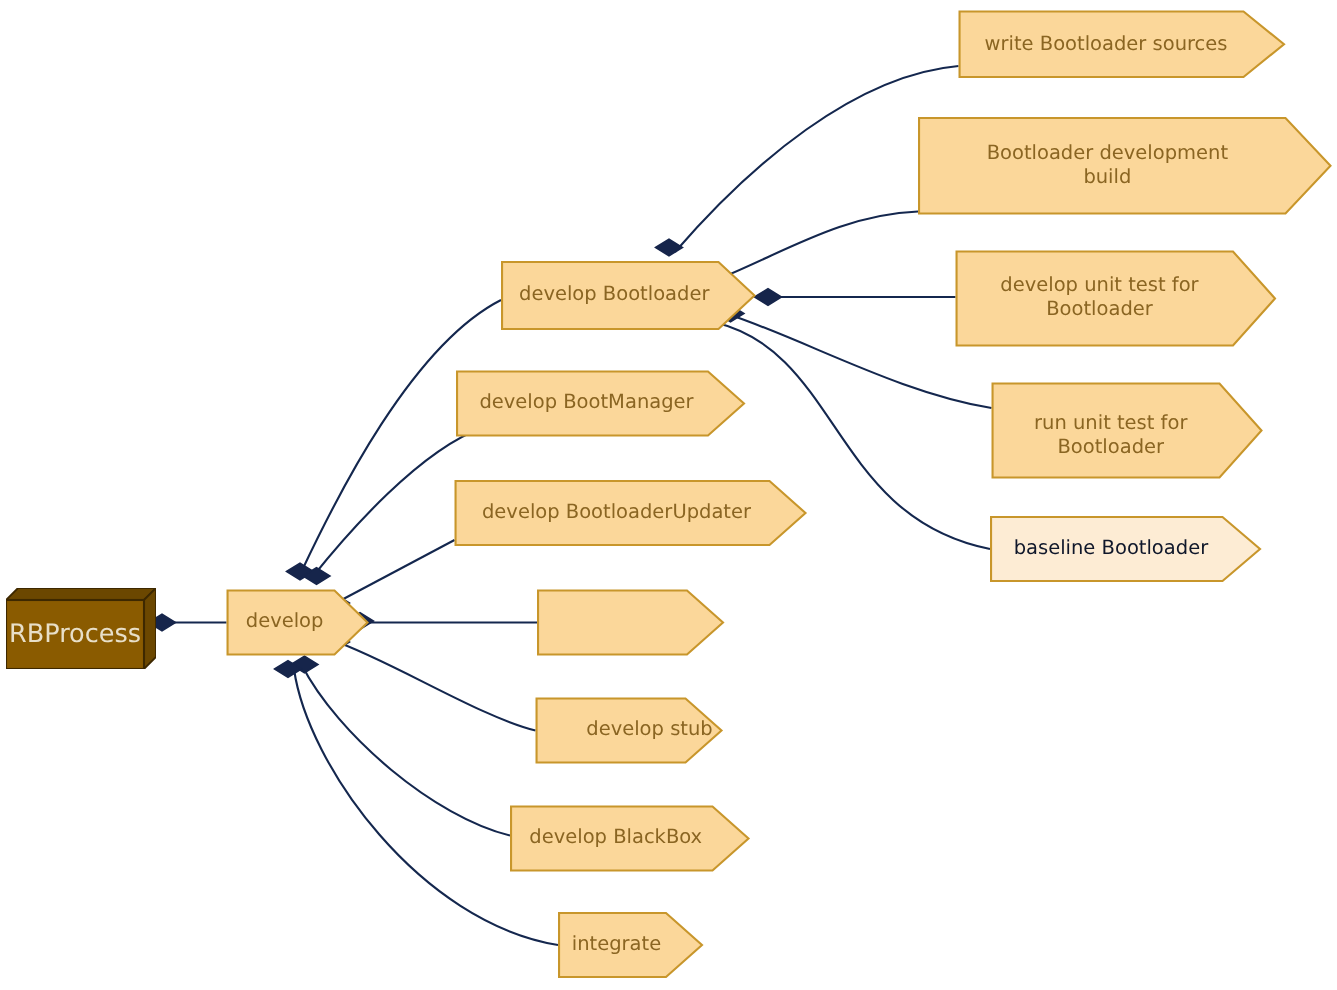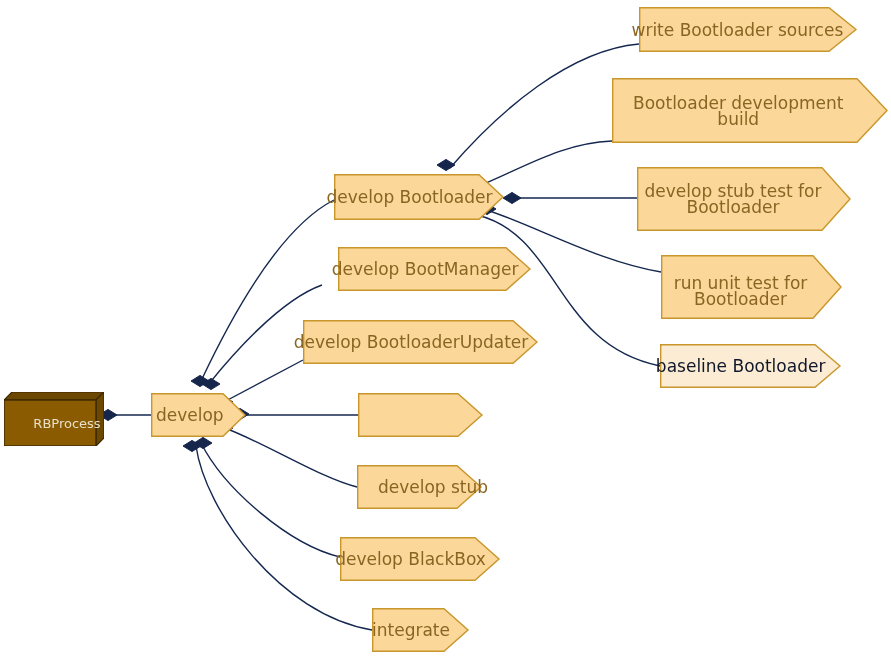--- a/index.html
+++ b/index.html
@@ -33,40 +33,39 @@
     overflow: visible;
   }
   .node-label {
     position: absolute;
     left: 0;
     top: 0;
     display: flex;
     align-items: center;
     justify-content: center;
     text-align: center;
-    font-size: 17px;
+    font-size: 13px;
     color: #8a6522;
     line-height: 16px;
     white-space: pre;
     pointer-events: none;
   }
   .root-node {
     position: absolute;
   }
   .root-label {
     position: absolute;
     display: flex;
     align-items: center;
     justify-content: center;
     text-align: left;
-    font-size: 13px;
+    font-size: 17px;
     color: #e8dfc8;
     white-space: pre;
     pointer-events: none;
-    margin-left: 17px;
   }
 </style>
 </head>
 <body>
 
 <div id="canvas">
 
   <svg id="edges" viewBox="0 0 891 660" width="891" height="660" xmlns="http://www.w3.org/2000/svg">
     <g id="edge-paths">
         <path d="M 100 415 L 151 415" fill="none" stroke="#14274e" stroke-width="1.4"></path>
@@ -116,21 +115,21 @@
           <polygon points="0.7,0.7 72,0.7 94,22 72,43.3 0.7,43.3" fill="#fbd79a" stroke="#c8962b" stroke-width="1.4" stroke-linejoin="miter"></polygon>
         </svg>
         <div class="node-label" style="width: 77.5px; height: 44px; color: rgb(138, 101, 34);">develop</div>
       </div>
       <div class="node" style="left: 334px; top: 174px; width: 169px; height: 46px;">
         <svg class="chev-svg" width="169" height="46">
           <polygon points="0.7,0.7 145,0.7 169,23 145,45.3 0.7,45.3" fill="#fbd79a" stroke="#c8962b" stroke-width="1.4" stroke-linejoin="miter"></polygon>
         </svg>
         <div class="node-label" style="width: 151px; height: 46px; color: rgb(138, 101, 34);">develop Bootloader</div>
       </div>
-      <div class="node" style="left: 338px; top: 247px; width: 192px; height: 44px;">
+      <div class="node" style="left: 304px; top: 247px; width: 192px; height: 44px;">
         <svg class="chev-svg" width="192" height="44">
           <polygon points="0.7,0.7 168,0.7 192,22 168,43.3 0.7,43.3" fill="#fbd79a" stroke="#c8962b" stroke-width="1.4" stroke-linejoin="miter"></polygon>
         </svg>
         <div class="node-label" style="width: 174px; height: 44px; color: rgb(138, 101, 34);">develop BootManager</div>
       </div>
       <div class="node" style="left: 303px; top: 320px; width: 234px; height: 44px;">
         <svg class="chev-svg" width="234" height="44">
           <polygon points="0.7,0.7 210,0.7 234,22 210,43.3 0.7,43.3" fill="#fbd79a" stroke="#c8962b" stroke-width="1.4" stroke-linejoin="miter"></polygon>
         </svg>
         <div class="node-label" style="width: 216px; height: 44px; color: rgb(138, 101, 34);">develop BootloaderUpdater</div>
@@ -168,21 +167,21 @@
         <svg class="chev-svg" width="275" height="65">
           <polygon points="0.7,0.7 245,0.7 275,32.5 245,64.3 0.7,64.3" fill="#fbd79a" stroke="#c8962b" stroke-width="1.4" stroke-linejoin="miter"></polygon>
         </svg>
         <div class="node-label" style="width: 252.5px; height: 65px; color: rgb(138, 101, 34);">Bootloader development
 build</div>
       </div>
       <div class="node" style="left: 637px; top: 167px; width: 213px; height: 64px;">
         <svg class="chev-svg" width="213" height="64">
           <polygon points="0.7,0.7 185,0.7 213,32 185,63.3 0.7,63.3" fill="#fbd79a" stroke="#c8962b" stroke-width="1.4" stroke-linejoin="miter"></polygon>
         </svg>
-        <div class="node-label" style="width: 192px; height: 64px; color: rgb(138, 101, 34);">develop stub test for
+        <div class="node-label" style="width: 192px; height: 64px; color: rgb(138, 101, 34);">develop unit test for
 Bootloader</div>
       </div>
       <div class="node" style="left: 661px; top: 255px; width: 180px; height: 64px;">
         <svg class="chev-svg" width="180" height="64">
           <polygon points="0.7,0.7 152,0.7 180,32 152,63.3 0.7,63.3" fill="#fbd79a" stroke="#c8962b" stroke-width="1.4" stroke-linejoin="miter"></polygon>
         </svg>
         <div class="node-label" style="width: 159px; height: 72px; color: rgb(138, 101, 34);">run unit test for
 Bootloader</div>
       </div>
       <div class="node" style="left: 660px; top: 344px; width: 180px; height: 44px;">

